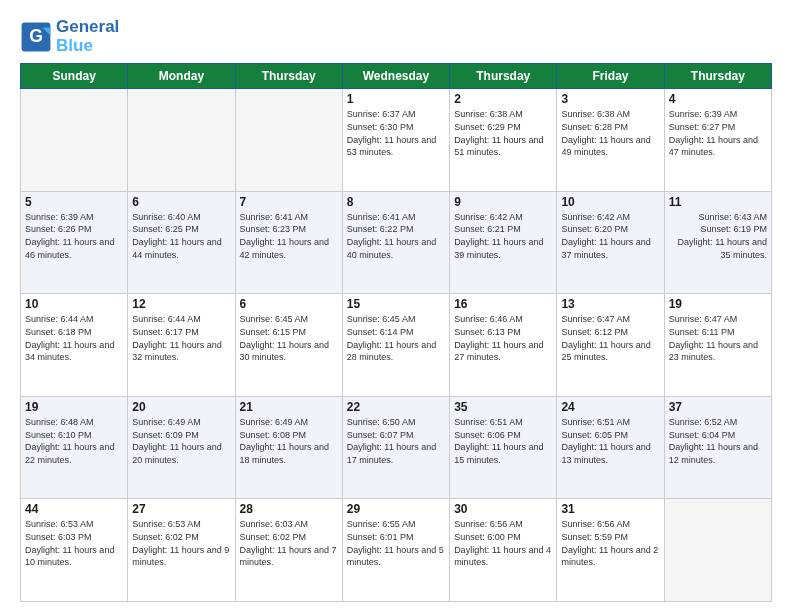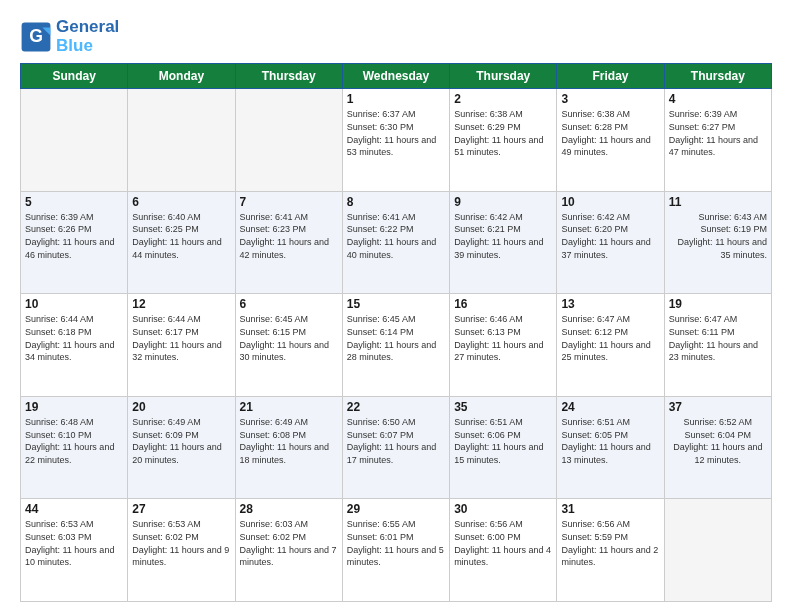--- a/index.html
+++ b/index.html
@@ -282,21 +282,21 @@
 Daylight: 11 hours and 15 minutes.</div>
           </td>
           <td>
             <span class="day-num">24</span>
             <div class="day-info" style="white-space: pre-line;">Sunrise: 6:51 AM
 Sunset: 6:05 PM
 Daylight: 11 hours and 13 minutes.</div>
           </td>
           <td>
             <span class="day-num">37</span>
-            <div class="day-info" style="white-space: pre-line; text-align: center;">Sunrise: 6:52 AM
+            <div class="day-info" style="white-space: pre-line;">Sunrise: 6:52 AM
 Sunset: 6:04 PM
 Daylight: 11 hours and 12 minutes.</div>
           </td>
         </tr>
         <tr>
           <td>
             <span class="day-num">44</span>
             <div class="day-info" style="white-space: pre-line;">Sunrise: 6:53 AM
 Sunset: 6:03 PM
 Daylight: 11 hours and 10 minutes.</div>

